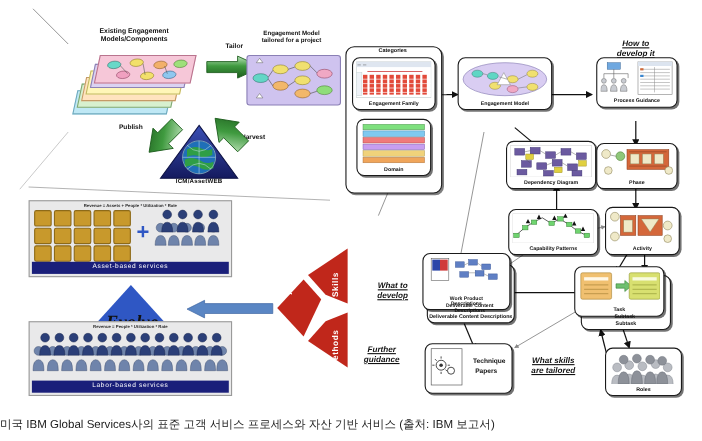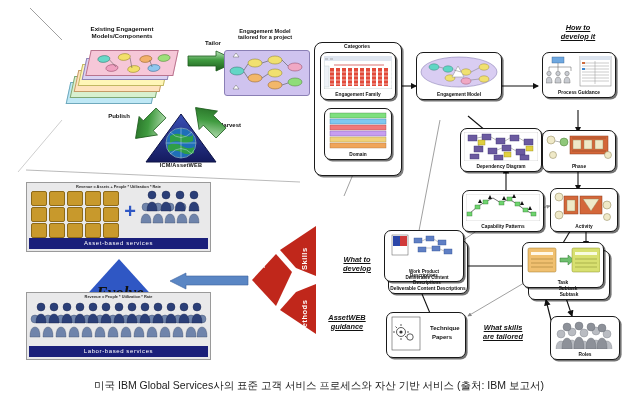--- a/index.html
+++ b/index.html
@@ -39,21 +39,21 @@
   .thin{fill:none;stroke:#777;stroke-width:.7;}
 
   
   .garrow{position:absolute;}
 
   .tri-evolve{position:absolute;width:0;height:0;border-left:47px solid transparent;
               border-right:47px solid transparent;border-bottom:52px solid #2f57c4;}
   .evolve-txt{position:absolute;font-family:"Liberation Serif",serif;font-style:italic;
               font-size:17px;color:#111;font-weight:bold;}
 
-  .caption{position:absolute;left:0;right:0;bottom:8px;text-align:center;font-size:10.5px;
+  .caption{position:absolute;left:0;right:0;bottom:8px;font-size:10.5px;
            color:#1b1b1b;font-family:"Liberation Sans",sans-serif;}
 </style>
 </head>
 <body>
 
 <div id="stage">
 
   <div class="abs" style="left:0;top:0;width:320px;height:180px;">
 
     <svg class="abs" style="left:0;top:0;" width="320" height="180">
@@ -490,21 +490,21 @@
           <ellipse cx="46" cy="25" rx="5" ry="3.2" fill="#f0a8c4" stroke="#8a3f5e" stroke-width=".4"></ellipse>
           <ellipse cx="64" cy="11" rx="5" ry="3.2" fill="#f0e070" stroke="#8a7c1f" stroke-width=".4"></ellipse>
           <ellipse cx="64" cy="23" rx="5" ry="3.2" fill="#f0e070" stroke="#8a7c1f" stroke-width=".4"></ellipse>
           <polygon points="38,10 44,21 32,21" fill="#fff" stroke="#888" stroke-width=".5"></polygon>
           <path d="M19 11 l4 1 M34 14 l7 2 M51 16 l8 -4 M51 24 l8 -1" stroke="#777" stroke-width=".5" fill="none"></path>
         </svg>
       </div>
       <div class="cap">Engagement Model</div>
     </div>
 
-    <div class="hdr" style="left:228px;top:0;width:80px;font-size:7.4px;white-space:pre-line;">How to
+    <div class="hdr" style="left:228px;top:12px;width:80px;font-size:7.4px;white-space:pre-line;">How to
 develop it</div>
 
     <div class="node" style="left:232px;top:28px;width:72px;height:44px;">
       <div class="thumb">
         <svg width="66" height="31">
           <rect x="6" y="1" width="12" height="6" fill="#6fa8e0" stroke="#35608f" stroke-width=".4"></rect>
           <g stroke="#555" stroke-width=".5" fill="none">
             <line x1="12" y1="7" x2="12" y2="11"></line>
               <line x1="3" y1="11" x2="25" y2="11"></line>
             <line x1="3" y1="11" x2="3" y2="15"></line>
@@ -697,21 +697,21 @@
             <line x1="49" y1="13" x2="71" y2="13"></line>
               <line x1="49" y1="17" x2="71" y2="17"></line>
             <line x1="49" y1="21" x2="71" y2="21"></line>
           </g>
         </svg>
       </div>
       <div class="cap">Task</div>
     </div>
     <div class="abs lbl" style="left:218px;top:262px;width:80px;font-size:4.8px;">Subtask</div>
 
-    <div class="hdr" style="left:6px;top:290px;width:62px;font-size:7.4px;white-space:pre-line;">AssetWEB
+    <div class="hdr" style="left:6px;top:290px;width:62px;font-size:7.4px;white-space:pre-line;">Further
 guidance</div>
 
     <div class="node" style="left:76px;top:288px;width:78px;height:44px;">
       <div class="thumb" style="bottom:4px;">
         <svg width="72" height="36">
           <rect x="2" y="1" width="28" height="33" fill="#fff" stroke="#555" stroke-width=".6"></rect>
           <g stroke="#333" stroke-width=".8" fill="none">
             <circle cx="11" cy="16" r="4.5"></circle>
               <circle cx="20" cy="21" r="3.2"></circle>
             <path d="M11 10 v-2 M11 22 v2 M5 16 h-2 M17 16 h2 M7 12 l-1.5 -1.5 M15 20 l1.5 1.5"></path>

